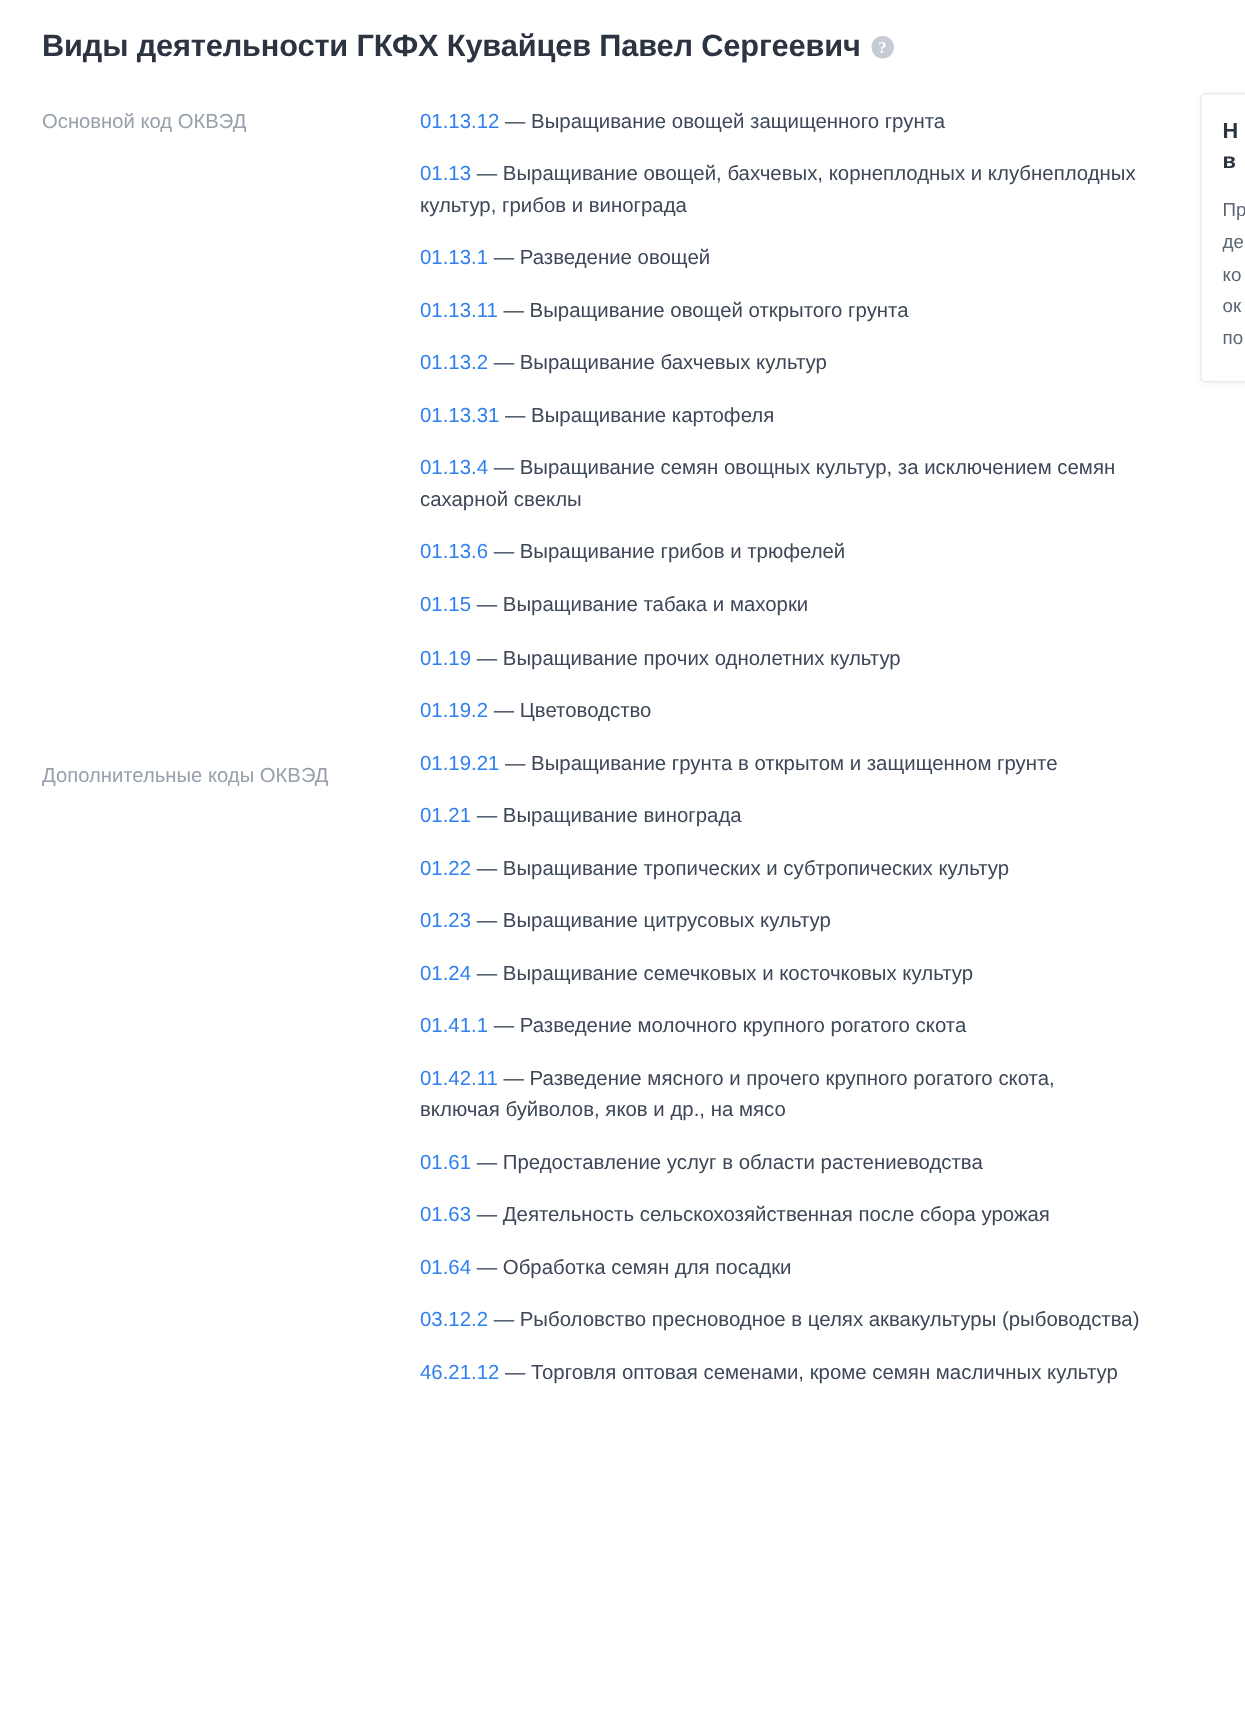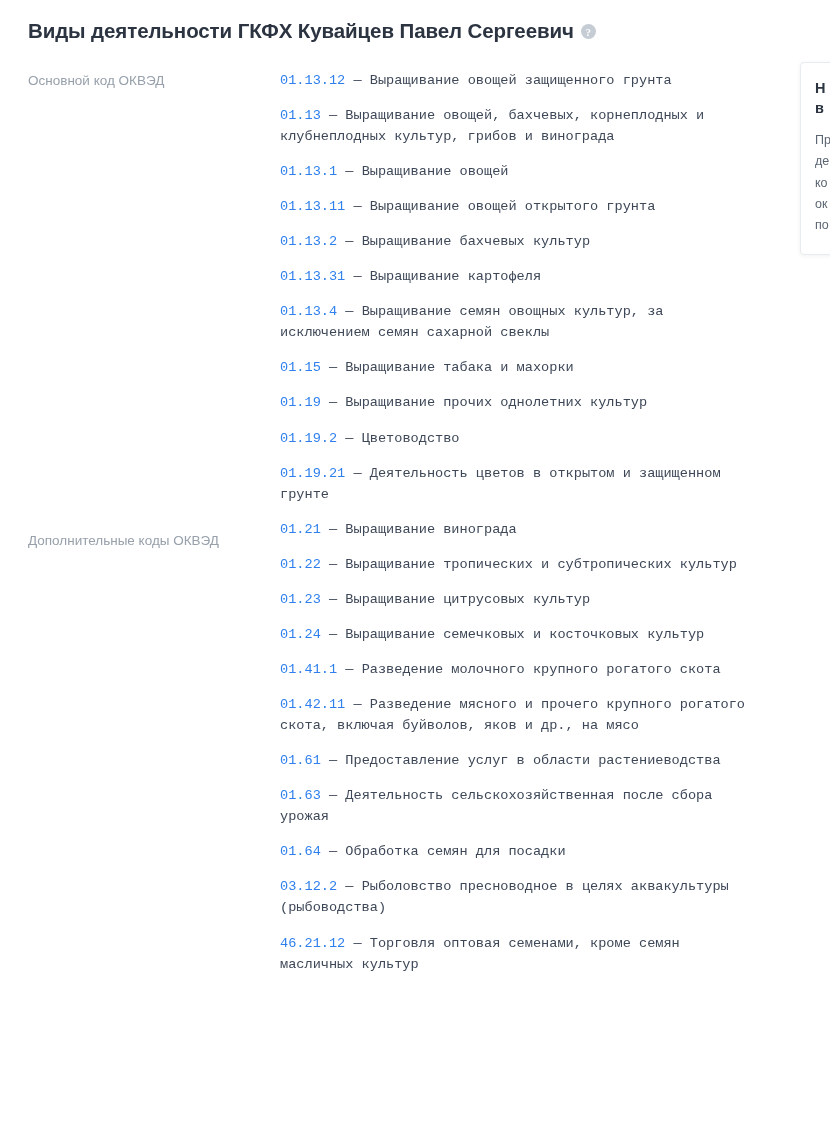--- a/index.html
+++ b/index.html
@@ -73,21 +73,20 @@
   }
   .row-values {
     flex: 1 1 auto;
     max-width: 480px;
   }
   .okved-item {
     font-size: 13.6px;
     line-height: 1.55;
     color: #3d4757;
     margin-bottom: 14px;
-    font-family: Liberation Mono, monospace;
   }
   .okved-item:last-child { margin-bottom: 2px; }
   .okved-code {
     color: #2f80ed;
     cursor: pointer;
   }
   .okved-dash { color: #3d4757; }
 
   .main-row .okved-item { margin-bottom: 0; }
 
@@ -136,29 +135,30 @@
           <span class="okved-dash">—</span>
           <span class="okved-name">Выращивание овощей защищенного грунта</span>
         </div>
       </div>
     </div>
 
     <div class="row additional-row">
       <div class="row-label">Дополнительные коды ОКВЭД</div>
       <div class="row-values" id="additional-list">
           <div class="okved-item"><span class="okved-code">01.13</span> <span class="okved-dash">—</span> <span class="okved-name">Выращивание овощей, бахчевых, корнеплодных и клубнеплодных культур, грибов и винограда</span></div>
-          <div class="okved-item"><span class="okved-code">01.13.1</span> <span class="okved-dash">—</span> <span class="okved-name">Выращивание овощей</span></div>
+          <div class="okved-item"><span class="okved-code">01.13.1</span> <span class="okved-dash">—</span> <span class="okved-name">Разведение овощей</span></div>
           <div class="okved-item"><span class="okved-code">01.13.11</span> <span class="okved-dash">—</span> <span class="okved-name">Выращивание овощей открытого грунта</span></div>
           <div class="okved-item"><span class="okved-code">01.13.2</span> <span class="okved-dash">—</span> <span class="okved-name">Выращивание бахчевых культур</span></div>
           <div class="okved-item"><span class="okved-code">01.13.31</span> <span class="okved-dash">—</span> <span class="okved-name">Выращивание картофеля</span></div>
           <div class="okved-item"><span class="okved-code">01.13.4</span> <span class="okved-dash">—</span> <span class="okved-name">Выращивание семян овощных культур, за исключением семян сахарной свеклы</span></div>
+          <div class="okved-item"><span class="okved-code">01.13.6</span> <span class="okved-dash">—</span> <span class="okved-name">Выращивание грибов и трюфелей</span></div>
           <div class="okved-item"><span class="okved-code">01.15</span> <span class="okved-dash">—</span> <span class="okved-name">Выращивание табака и махорки</span></div>
           <div class="okved-item"><span class="okved-code">01.19</span> <span class="okved-dash">—</span> <span class="okved-name">Выращивание прочих однолетних культур</span></div>
           <div class="okved-item"><span class="okved-code">01.19.2</span> <span class="okved-dash">—</span> <span class="okved-name">Цветоводство</span></div>
-          <div class="okved-item"><span class="okved-code">01.19.21</span> <span class="okved-dash">—</span> <span class="okved-name">Деятельность цветов в открытом и защищенном грунте</span></div>
+          <div class="okved-item"><span class="okved-code">01.19.21</span> <span class="okved-dash">—</span> <span class="okved-name">Выращивание грунта в открытом и защищенном грунте</span></div>
           <div class="okved-item"><span class="okved-code">01.21</span> <span class="okved-dash">—</span> <span class="okved-name">Выращивание винограда</span></div>
           <div class="okved-item"><span class="okved-code">01.22</span> <span class="okved-dash">—</span> <span class="okved-name">Выращивание тропических и субтропических культур</span></div>
           <div class="okved-item"><span class="okved-code">01.23</span> <span class="okved-dash">—</span> <span class="okved-name">Выращивание цитрусовых культур</span></div>
           <div class="okved-item"><span class="okved-code">01.24</span> <span class="okved-dash">—</span> <span class="okved-name">Выращивание семечковых и косточковых культур</span></div>
           <div class="okved-item"><span class="okved-code">01.41.1</span> <span class="okved-dash">—</span> <span class="okved-name">Разведение молочного крупного рогатого скота</span></div>
           <div class="okved-item"><span class="okved-code">01.42.11</span> <span class="okved-dash">—</span> <span class="okved-name">Разведение мясного и прочего крупного рогатого скота, включая буйволов, яков и др., на мясо</span></div>
           <div class="okved-item"><span class="okved-code">01.61</span> <span class="okved-dash">—</span> <span class="okved-name">Предоставление услуг в области растениеводства</span></div>
           <div class="okved-item"><span class="okved-code">01.63</span> <span class="okved-dash">—</span> <span class="okved-name">Деятельность сельскохозяйственная после сбора урожая</span></div>
           <div class="okved-item"><span class="okved-code">01.64</span> <span class="okved-dash">—</span> <span class="okved-name">Обработка семян для посадки</span></div>
           <div class="okved-item"><span class="okved-code">03.12.2</span> <span class="okved-dash">—</span> <span class="okved-name">Рыболовство пресноводное в целях аквакультуры (рыбоводства)</span></div>

